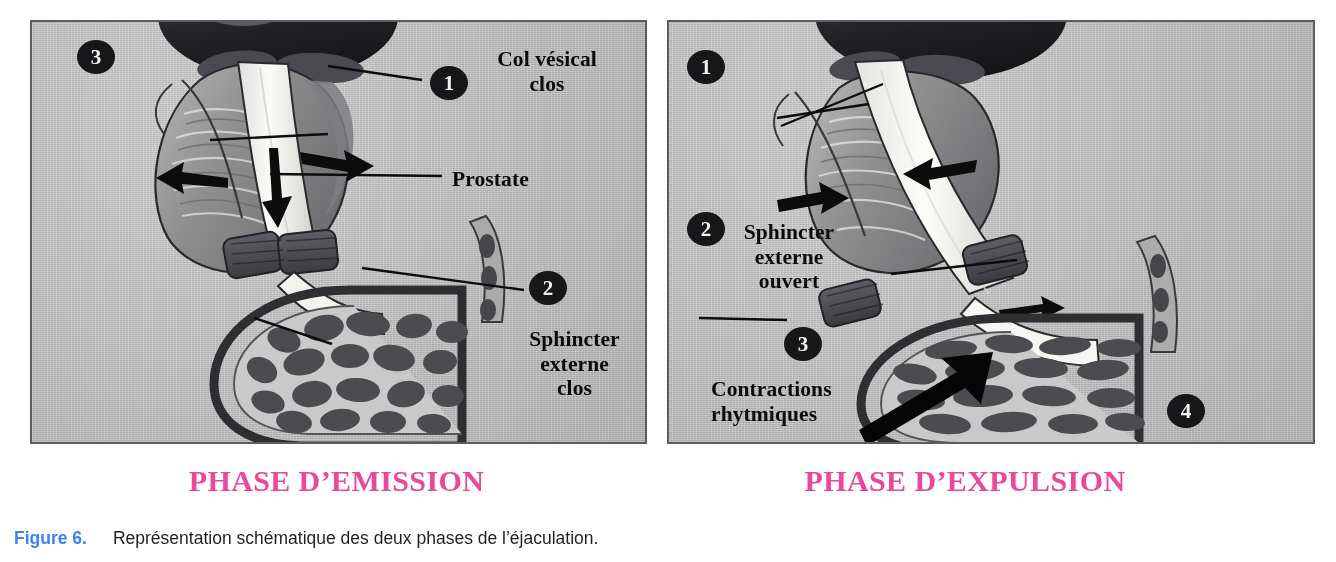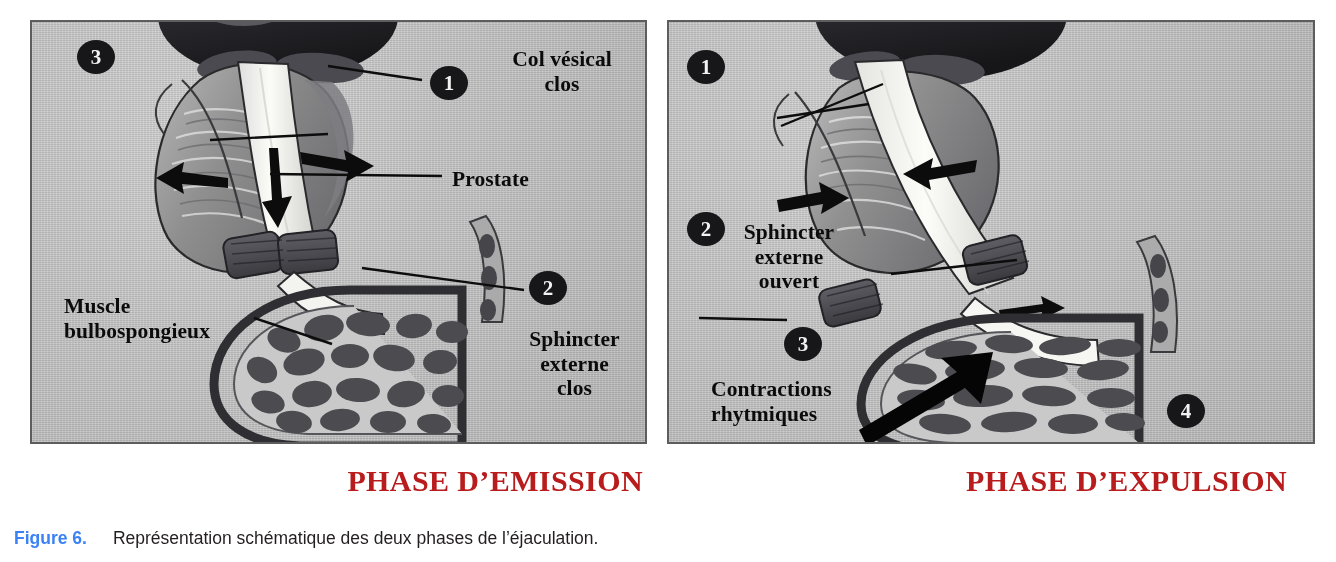--- a/index.html
+++ b/index.html
@@ -68,26 +68,26 @@
     line-height: 1.14;
     white-space: pre-line;
     letter-spacing: .1px;
   }
   .label.center { text-align: center; }
 
   
   .phase-title {
     position: absolute;
     top: 464px;
-    color: #b91c1c;
+    color: #ec4899;
     font-family: "Liberation Serif", serif;
     font-weight: bold;
     font-size: 30px;
     letter-spacing: .4px;
-    text-align: right;
+    text-align: center;
   }
   #title-left  { left: 30px;  width: 613px; }
   #title-right { left: 643px; width: 644px; }
 
   
   #caption {
     position: absolute;
     left: 14px;
     top: 528px;
     font-family: "Liberation Sans", sans-serif;
@@ -226,25 +226,23 @@
       <line x1="238" y1="152" x2="410" y2="154"></line>
       <line x1="222" y1="296" x2="300" y2="322"></line>
       <line x1="330" y1="246" x2="492" y2="268"></line>
     </g>
   </svg>
 
   <div class="badge" style="left:45px;  top:18px;">3</div>
   <div class="badge" style="left:398px; top:44px;">1</div>
   <div class="badge" style="left:497px; top:249px;">2</div>
 
-  <div class="label center" style="left:450px; top:25px; width:160px;">Col vésical
+  <div class="label center" style="left:435px; top:25px; width:160px;">Col vésical
 clos</div>
   <div class="label" style="left:420px; top:145px;">Prostate</div>
-  <div class="label" style="left:32px; top:272px;">Muscle
-bulbospongieux</div>
   <div class="label center" style="left:480px; top:305px; width:125px;">Sphincter
 externe
 clos</div>
 </div>
 
 <div class="panel" id="panel-right">
   <div class="grain"></div>
 
   <svg class="art" viewBox="0 0 644 420" preserveAspectRatio="none">
     <defs>

